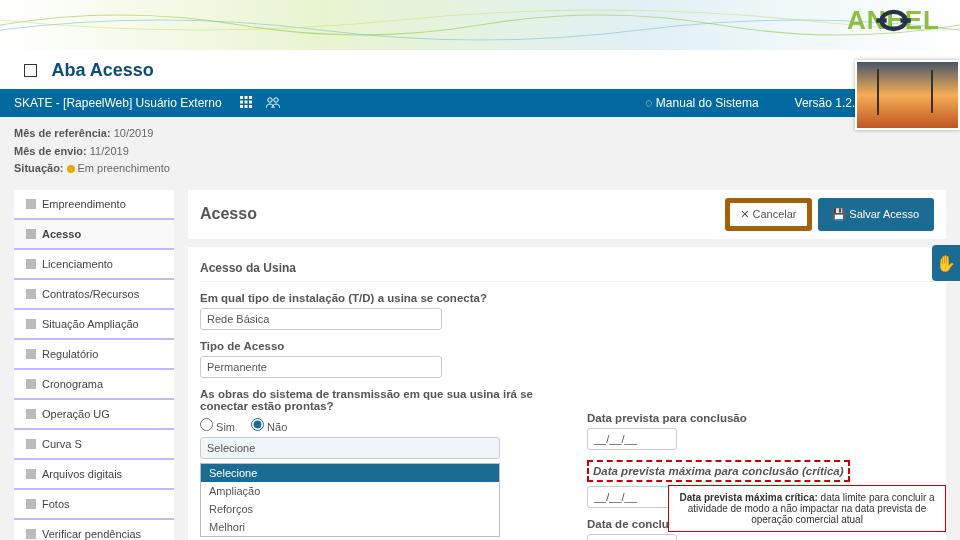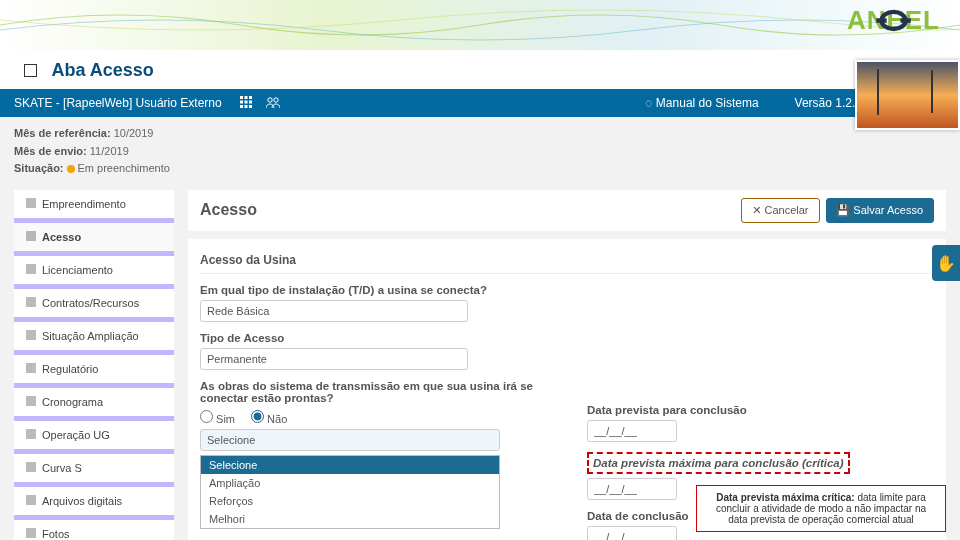--- a/index.html
+++ b/index.html
@@ -23,46 +23,46 @@
   .app-bar .spacer { flex:1; }
   .app-bar span { margin-right:18px; }
   .app-bar .ic { display:inline-block; margin-right:14px; }
 
   .info-strip { background:#f2f2f2; font-size:11px; color:#666; padding:8px 14px; line-height:1.6; }
   .info-strip b { color:#555; }
   .status-dot { display:inline-block; width:8px;height:8px;background:#f0a500;border-radius:50%;vertical-align:middle;margin:0 3px;}
 
   .workarea { display:flex; background:#f2f2f2; padding:4px 14px 0; gap:14px; }
   .sidenav { width:160px; background:#fff; font-size:11px; }
-  .sidenav .item { padding:8px 12px; border-bottom:5px solid #c4b5fd; color:#444; cursor:pointer; display:flex; align-items:flex-start; gap:6px;}
+  .sidenav .item { padding:8px 12px; border-bottom:2px solid #c4b5fd; color:#444; cursor:pointer; display:flex; align-items:center; gap:6px;}
   .sidenav .item.active { font-weight:700; background:#f9f9f9; }
   .ni { width:10px;height:10px; }
 
   .main { flex:1; display:flex; flex-direction:column; gap:8px; position:relative;}
   .panel { background:#fff; padding:8px 12px; font-size:12px; color:#555; }
   .panel-head { display:flex; align-items:center; }
   .panel-head h2 { font-size:16px; font-weight:700; color:#555; flex:1; }
-  .btn { font-size:11px; padding:5px 10px; border:1px solid #a16207; border-radius:3px; background:#fff; color:#555; cursor:pointer; margin-left:6px;}
+  .btn { font-size:11px; padding:5px 10px; border:5px solid #a16207; border-radius:3px; background:#fff; color:#555; cursor:pointer; margin-left:6px;}
   .btn.primary { background:#1b6b93; color:#fff; border-color:#1b6b93;}
   .section-title { font-size:12px; font-weight:700; color:#555; padding:6px 0; border-bottom:1px solid #eee;}
   .field-label { font-size:11.5px; font-weight:700; color:#555; margin-top:10px; }
-  .select, .input { width:268px; font-size:11px; padding:4px 6px; border:1px solid #ccc; border-radius:3px; margin-top:4px; color:#555; background:#fff;}
+  .select, .input { width:242px; font-size:11px; padding:4px 6px; border:1px solid #ccc; border-radius:3px; margin-top:4px; color:#555; background:#fff;}
   .radio-row { margin-top:6px; font-size:11px; color:#555; display:flex; gap:16px; align-items:center;}
   .radio-row input { accent-color:#1b6b93; }
   .two-col { display:flex; gap:40px; }
   .col { flex:1; }
   .date-input { width:90px; }
   .dropdown { position:relative; width:300px; }
   .dropdown .select { width:100%; background:#eef5fb; }
   .options { position:absolute; top:26px; left:0; width:100%; background:#fff; border:1px solid #bbb; font-size:11px; z-index:5; }
   .options div { padding:3px 8px; }
   .options div.sel { background:#1b6b93; color:#fff; }
 
   .highlight-box { border:2px dashed #c00; padding:2px 4px; display:inline-block;}
-  .callout { position:absolute; right:14px; bottom:8px; width:250px; background:#fff; border:1.5px solid #c00; padding:6px 8px; font-size:10px; color:#333; text-align:center; z-index:10;}
+  .callout { position:absolute; right:14px; bottom:8px; width:278px; background:#fff; border:1.5px solid #c00; padding:6px 8px; font-size:10px; color:#333; text-align:center; z-index:10;}
   .callout b { font-weight:700; }
 
   .help-badge { position:absolute; right:0; top:245px; width:28px; height:36px; background:#1b6b93; border-radius:4px 0 0 4px; color:#fff; display:flex; align-items:center; justify-content:center; font-size:16px;}
 </style>
 </head>
 <body>
 
 <div class="top-decor">
   <svg viewBox="0 0 960 50" preserveAspectRatio="none">
     <path d="M0 25 Q120 5 240 25 T480 25 T720 25 T960 25" stroke="#9ac94a" stroke-width="1.2" fill="none" opacity=".6"></path>

